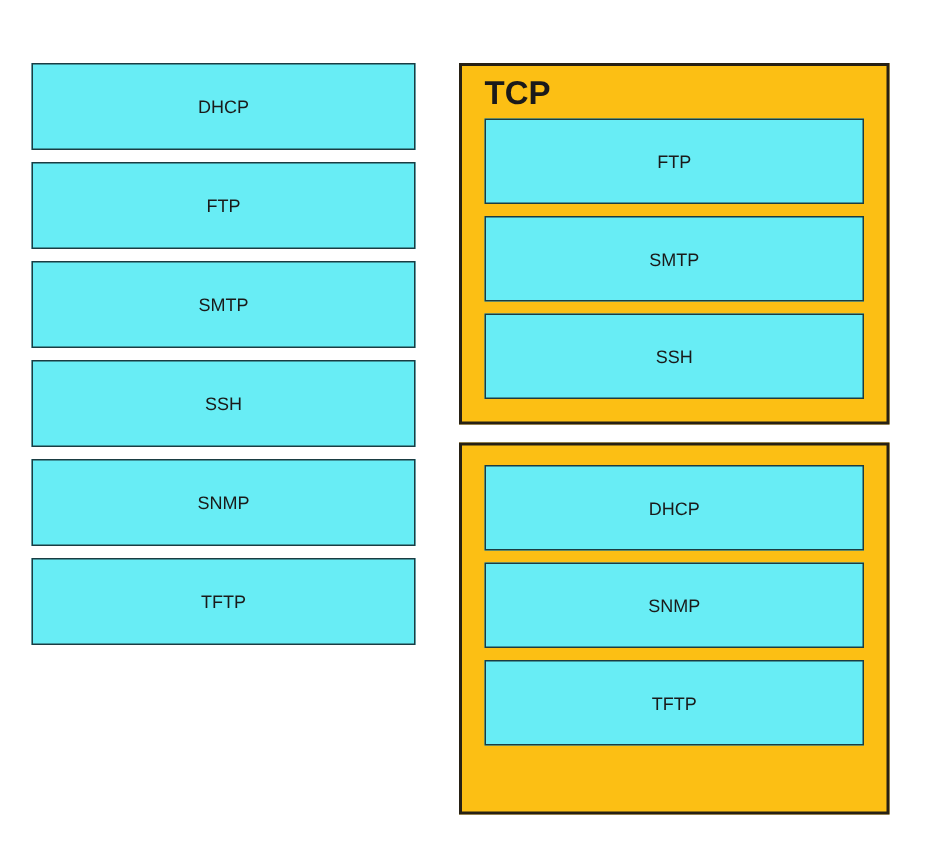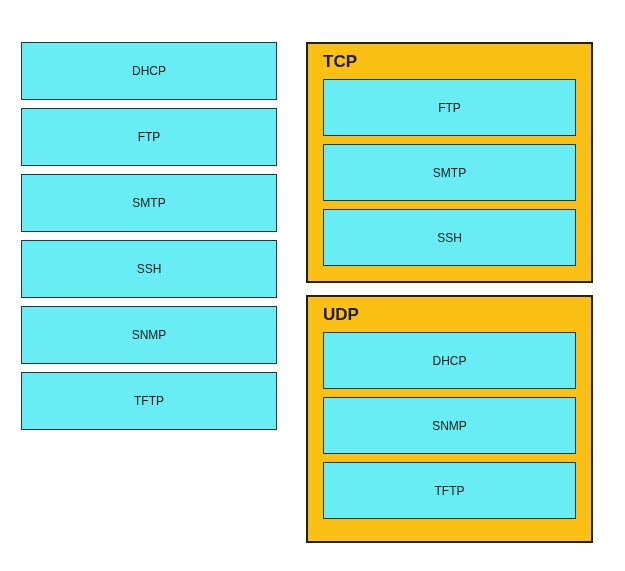--- a/index.html
+++ b/index.html
@@ -51,21 +51,21 @@
     left: 306px;
     width: 287px;
     background: var(--zone-fill);
     border: 2px solid var(--zone-border);
     padding: 7px 15px 0 15px;
   }
   .zone-tcp { top: 42px; height: 241px; }
   .zone-udp { top: 295px; height: 248px; }
   .zone-title {
     font-weight: bold;
-    font-size: 17px;
+    font-size: 22px;
     line-height: 22px;
     height: 22px;
     color: var(--text);
   }
   .zone-items {
     margin-top: 6px;
     display: flex;
     flex-direction: column;
     gap: 8px;
   }
@@ -88,21 +88,20 @@
   <div class="zone zone-tcp">
     <div class="zone-title">TCP</div>
     <div class="zone-items">
       <div class="item">FTP</div>
       <div class="item">SMTP</div>
       <div class="item">SSH</div>
     </div>
   </div>
 
   <div class="zone zone-udp">
-    <div class="zone-title">UDP</div>
     <div class="zone-items">
       <div class="item">DHCP</div>
       <div class="item">SNMP</div>
       <div class="item">TFTP</div>
     </div>
   </div>
 
 </div>
 
 </body></html>

